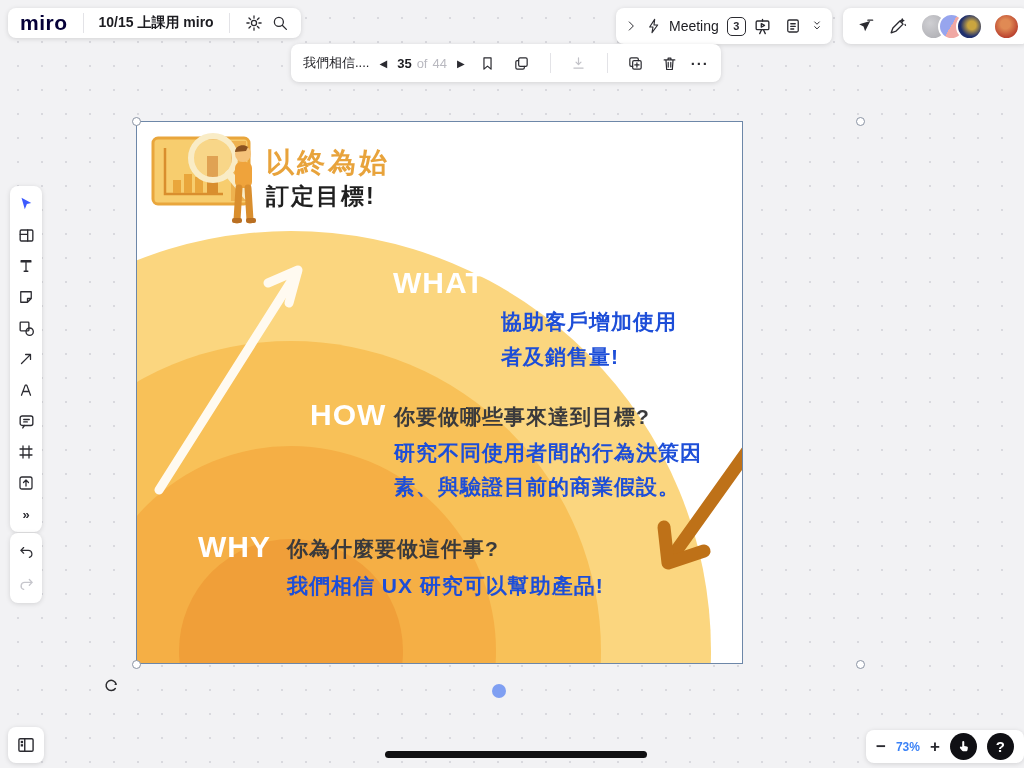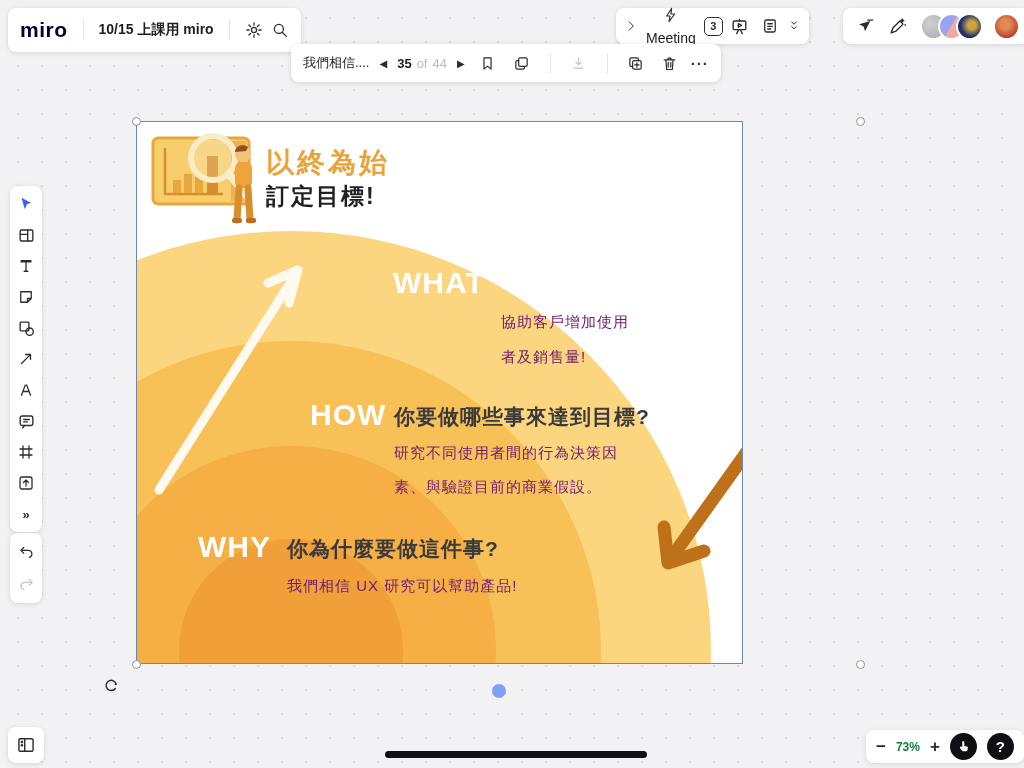--- a/index.html
+++ b/index.html
@@ -9,27 +9,27 @@
     background-image:radial-gradient(#d9d9de 1.1px, transparent 1.1px);
     background-size:24px 24px; background-position:6px 6px; }
   .panel { position:absolute; background:#fff; border-radius:8px;
     box-shadow:0 1px 5px rgba(0,0,0,.13); display:flex; align-items:center; }
   .icon-btn { display:flex; align-items:center; justify-content:center; border-radius:5px; cursor:pointer; }
   svg { display:block; }
   .st { fill:none; stroke:#2b2b31; stroke-width:1.7; stroke-linecap:round; stroke-linejoin:round; }
   .divider { width:1px; height:20px; background:#e3e3e7; margin:0 7px; }
 
   
-  .hdr-left { left:8px; top:8px; height:44px; padding:0 12px; gap:8px; }
+  .hdr-left { left:8px; top:8px; height:30px; padding:0 12px; gap:8px; }
   .logo { font-size:21px; font-weight:bold; color:#050038; letter-spacing:.5px; }
   .board-name { font-size:14px; font-weight:600; color:#1c1c21; white-space:nowrap; }
 
   
   .hdr-right1 { left:616px; top:8px; height:36px; padding:0 8px; gap:4px; }
-  .meeting { display:flex; align-items:center; gap:7px; font-size:14px; color:#1c1c21; padding:0 4px; cursor:pointer;flex-direction:column; }
+  .meeting { display:flex; align-items:center; gap:7px; font-size:14px; color:#1c1c21; padding:0 4px; cursor:pointer; }
   .badge3 { width:19px; height:19px; border:1.8px solid #2b2b31; border-radius:5px;
     font-size:11px; font-weight:bold; color:#2b2b31; display:flex; align-items:center; justify-content:center; }
   .hdr-right2 { left:843px; top:8px; height:36px; padding:0 9px; gap:6px; }
   .avatars { display:flex; align-items:center; margin-left:4px; }
   .avatar { width:27px; height:27px; border-radius:50%; border:2px solid #fff; }
   .avatar + .avatar { margin-left:-9px; }
   .avatar.self { margin-left:10px; }
 
   
   .frame-bar { left:291px; top:44px; height:38px; padding:0 12px; gap:8px; }
@@ -46,29 +46,29 @@
   .more-glyph { font-size:13px; font-weight:bold; color:#2b2b31; }
 
   
   .slide { position:absolute; left:136px; top:121px; width:607px; height:543px;
     background:#fff; border:1.5px solid #6d87a8; overflow:hidden; }
   .circle { position:absolute; border-radius:50%; }
   .handle { position:absolute; width:9px; height:9px; background:#fff; border:1.5px solid #8a93a3;
     border-radius:50%; z-index:5; }
   .sec-label { position:absolute; color:#fff; font-weight:800; font-size:30px; letter-spacing:1px; }
   .q-text { position:absolute; color:#3a3a3c; font-weight:600; font-size:21px; letter-spacing:1px; }
-  .a-text { position:absolute; color:#701a75; font-weight:400; font-size:15px; letter-spacing:1px; line-height:34px; }
+  .a-text { position:absolute; color:#1d4ed8; font-weight:700; font-size:21px; letter-spacing:1px; line-height:34px; }
   .slide-title { position:absolute; left:129px; top:22px; color:#e8a33b; font-weight:800; font-size:28px; letter-spacing:3px; }
   .slide-subtitle { position:absolute; left:129px; top:59px; color:#1f1f1f; font-weight:600; font-size:23px; letter-spacing:2px; }
   .arrow-svg { position:absolute; left:0; top:0; pointer-events:none; }
 
   
   .zoom-bar { left:866px; top:730px; height:33px; padding:0 10px; gap:10px; }
   .zoom-btn { font-size:17px; color:#2b2b31; cursor:pointer; font-weight:600; }
-  .zoom-val { font-size:12px; font-weight:700; color:#15803d; }
+  .zoom-val { font-size:12px; font-weight:700; color:#3b82f6; }
   .round-black { width:27px; height:27px; border-radius:50%; background:#101014; display:flex;
     align-items:center; justify-content:center; cursor:pointer; }
   .help-q { color:#fff; font-weight:bold; font-size:15px; }
 
   .frames-btn { left:8px; top:727px; width:36px; height:36px; justify-content:center; }
   .scrollbar-h { position:absolute; left:385px; top:751px; width:262px; height:7px;
     background:#101012; border-radius:4px; }
   .blue-dot { position:absolute; left:492px; top:684px; width:14px; height:14px;
     border-radius:50%; background:#7f9ff2; }
   .rotate-handle { position:absolute; left:103px; top:677px; cursor:pointer; }

